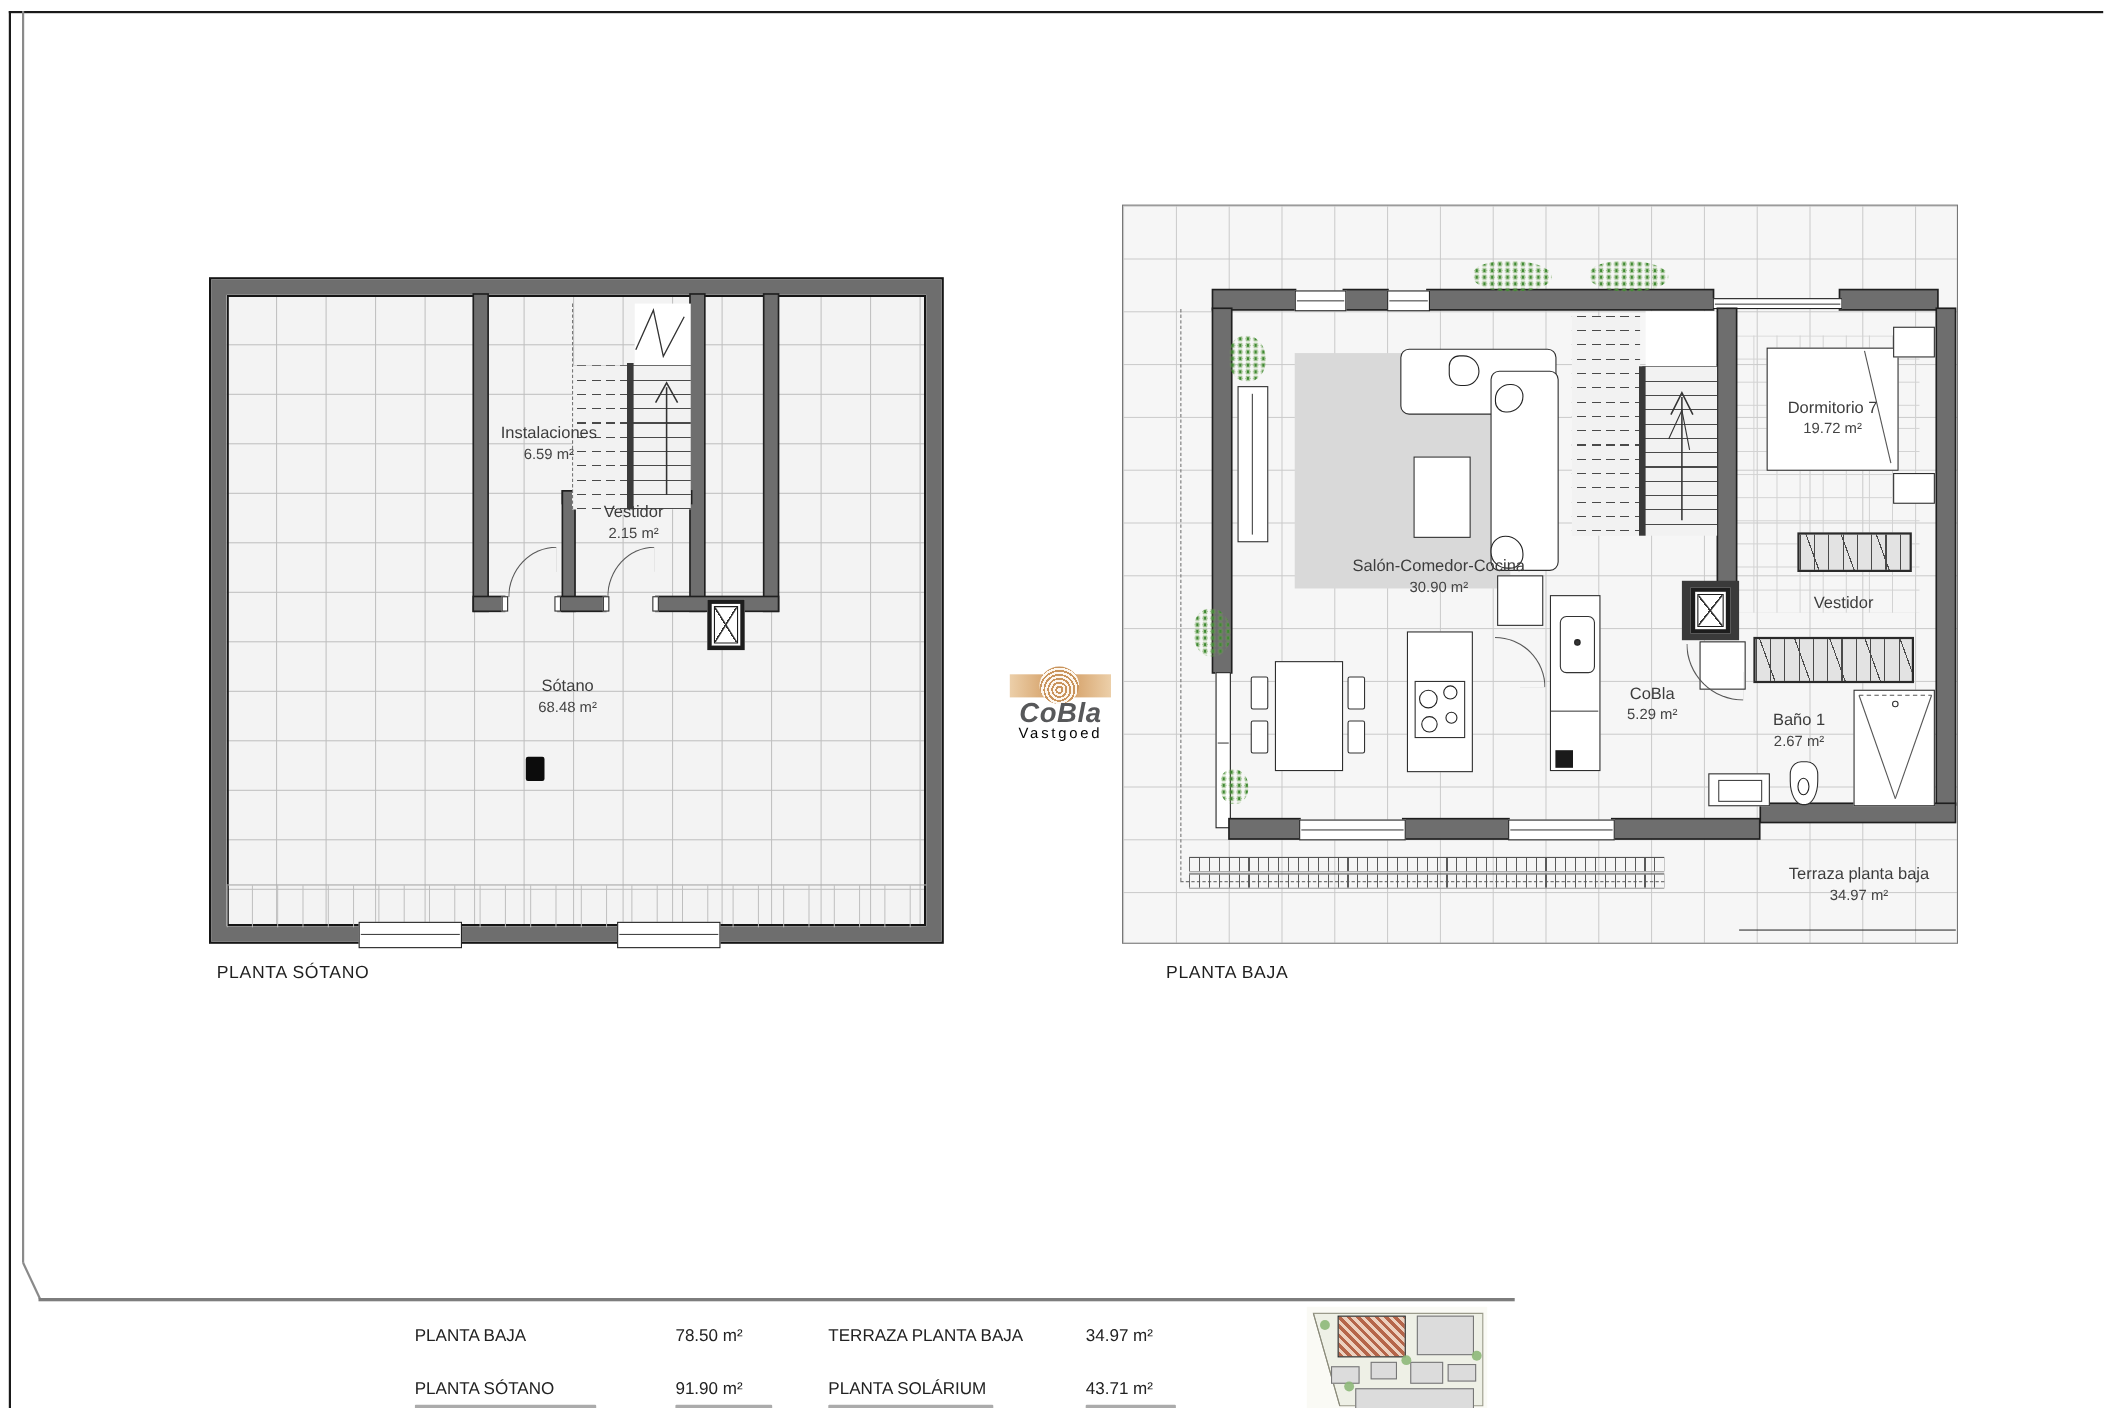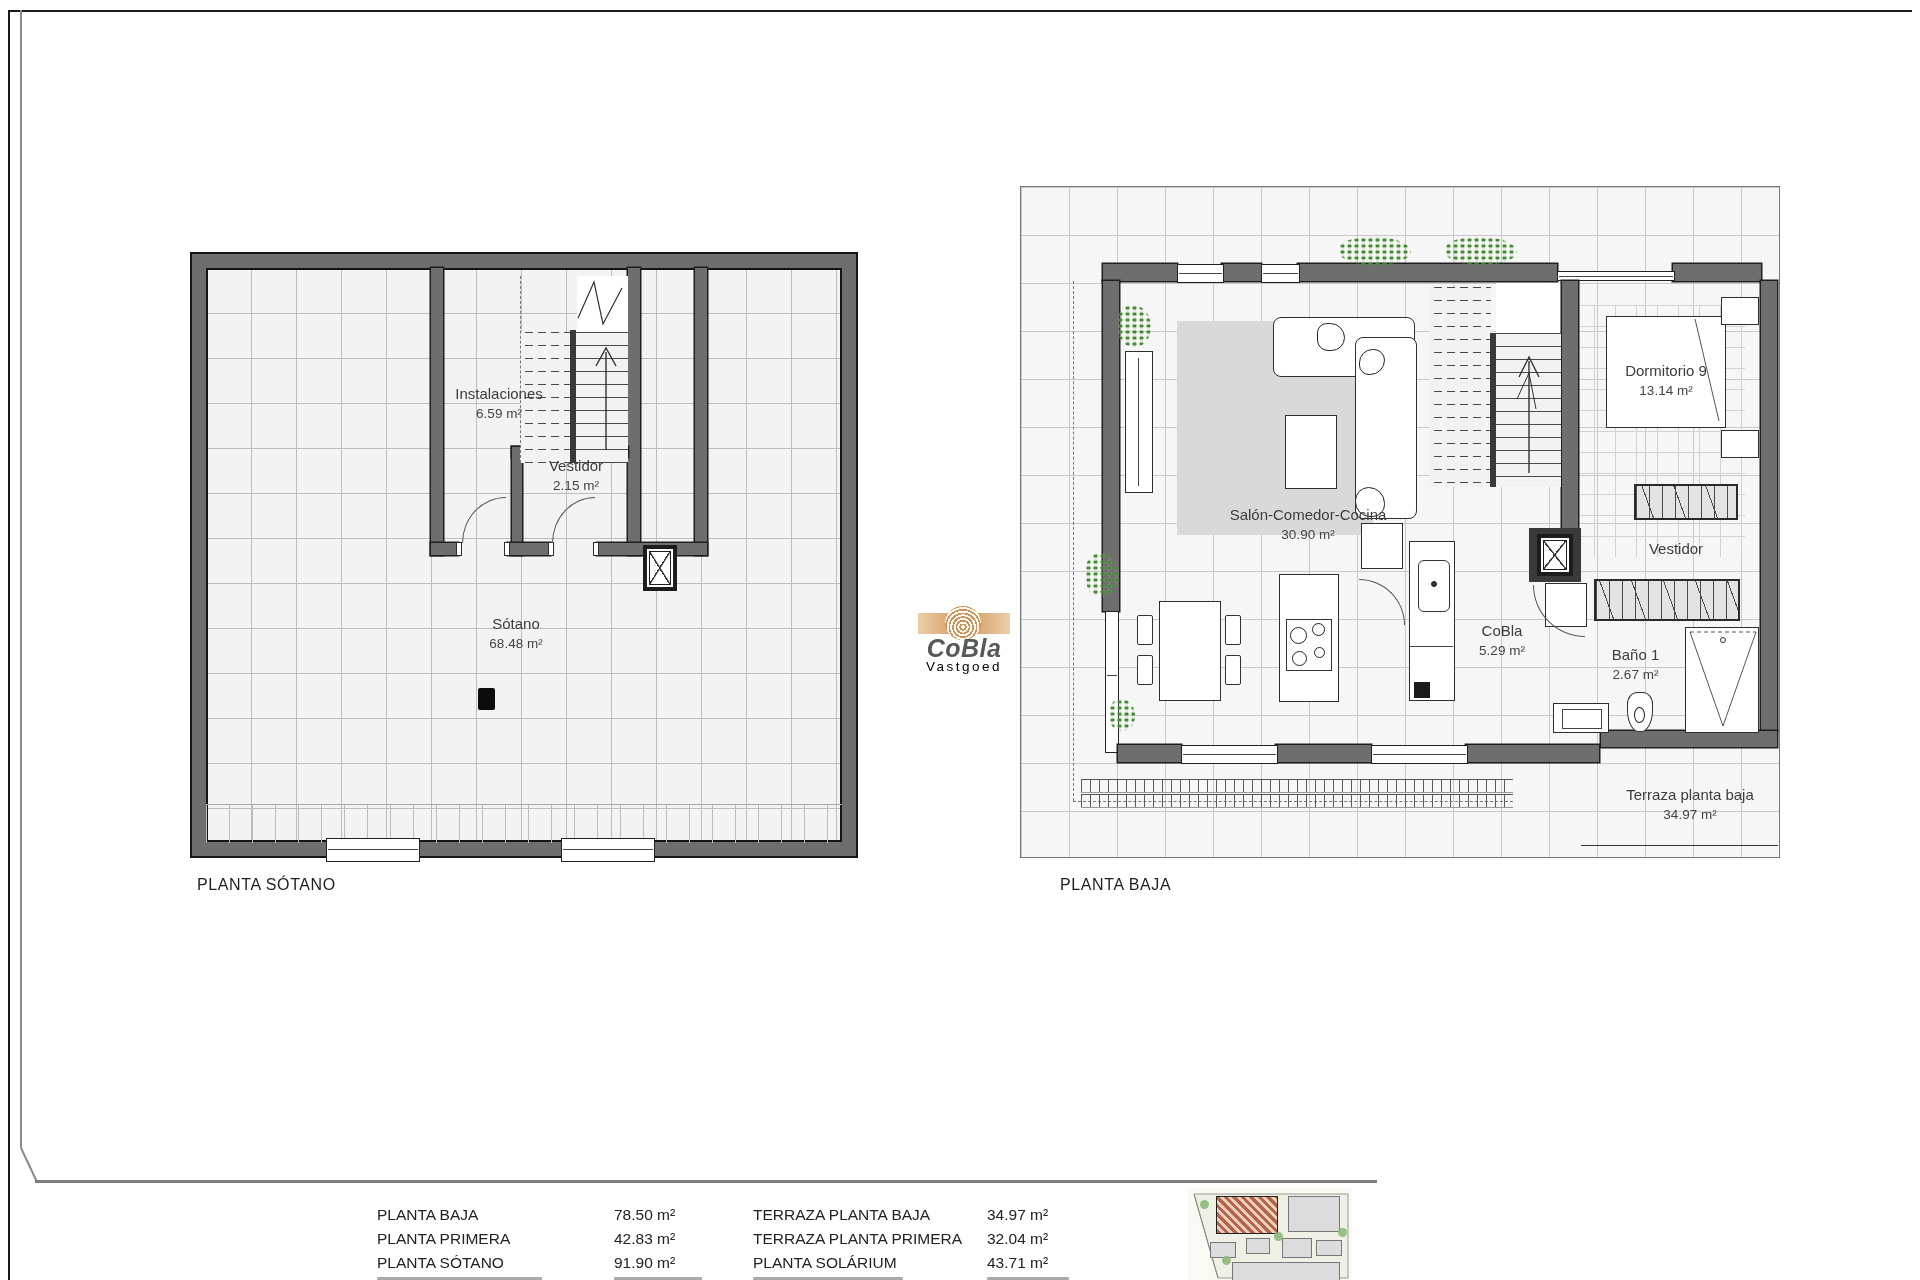--- a/index.html
+++ b/index.html
@@ -222,22 +222,22 @@
     <div class="plant" style="left:88px;top:512px;width:26px;height:32px;"></div>
 
     <div class="whitebox" style="left:585px;top:129px;width:120px;height:112px;">
       <svg width="120" height="112" style="position:absolute;left:0;top:0;">
         <line x1="88" y1="2" x2="112" y2="104" stroke="#555" stroke-width="1"></line>
       </svg>
     </div>
     <div class="whitebox" style="left:700px;top:110px;width:38px;height:28px;"></div>
     <div class="whitebox" style="left:700px;top:243px;width:38px;height:28px;"></div>
     <div class="room-label" style="left:588px;top:174px;width:114px;">
-      <span>Dormitorio 9</span><br>
-      <span class="area">13.14 m²</span>
+      <span>Dormitorio 7</span><br>
+      <span class="area">19.72 m²</span>
     </div>
 
     <div class="hatch" style="left:613px;top:297px;width:104px;height:36px;"></div>
     <div class="hatch" style="left:573px;top:392px;width:146px;height:42px;"></div>
     <div class="room-label" style="left:600px;top:352px;width:110px;">
       <span>Vestidor</span>
     </div>
 
     <div class="wallc" style="left:508px;top:341px;width:52px;height:54px;"></div>
     <div class="lift" style="left:516px;top:347px;width:36px;height:42px;">
@@ -305,26 +305,20 @@
     </div>
   </div>
   <div class="plan-title" style="left:1060px;top:876px;">PLANTA BAJA</div>
 
   <div class="atable">
     <div class="arow" style="top:0;">
       <span class="ac0">PLANTA BAJA</span>
       <span class="ac1">78.50 m²</span>
       <span class="ac2">TERRAZA PLANTA BAJA</span>
       <span class="ac3">34.97 m²</span>
-    </div>
-    <div class="arow" style="top:24px;">
-      <span class="ac0">PLANTA PRIMERA</span>
-      <span class="ac1">42.83 m²</span>
-      <span class="ac2">TERRAZA PLANTA PRIMERA</span>
-      <span class="ac3">32.04 m²</span>
     </div>
     <div class="arow" style="top:48px;">
       <span class="ac0">PLANTA SÓTANO</span>
       <span class="ac1">91.90 m²</span>
       <span class="ac2">PLANTA SOLÁRIUM</span>
       <span class="ac3">43.71 m²</span>
     </div>
 
     <div class="arow" style="top:71px;">
       <span class="sliver" style="left:0;width:165px;"></span>

